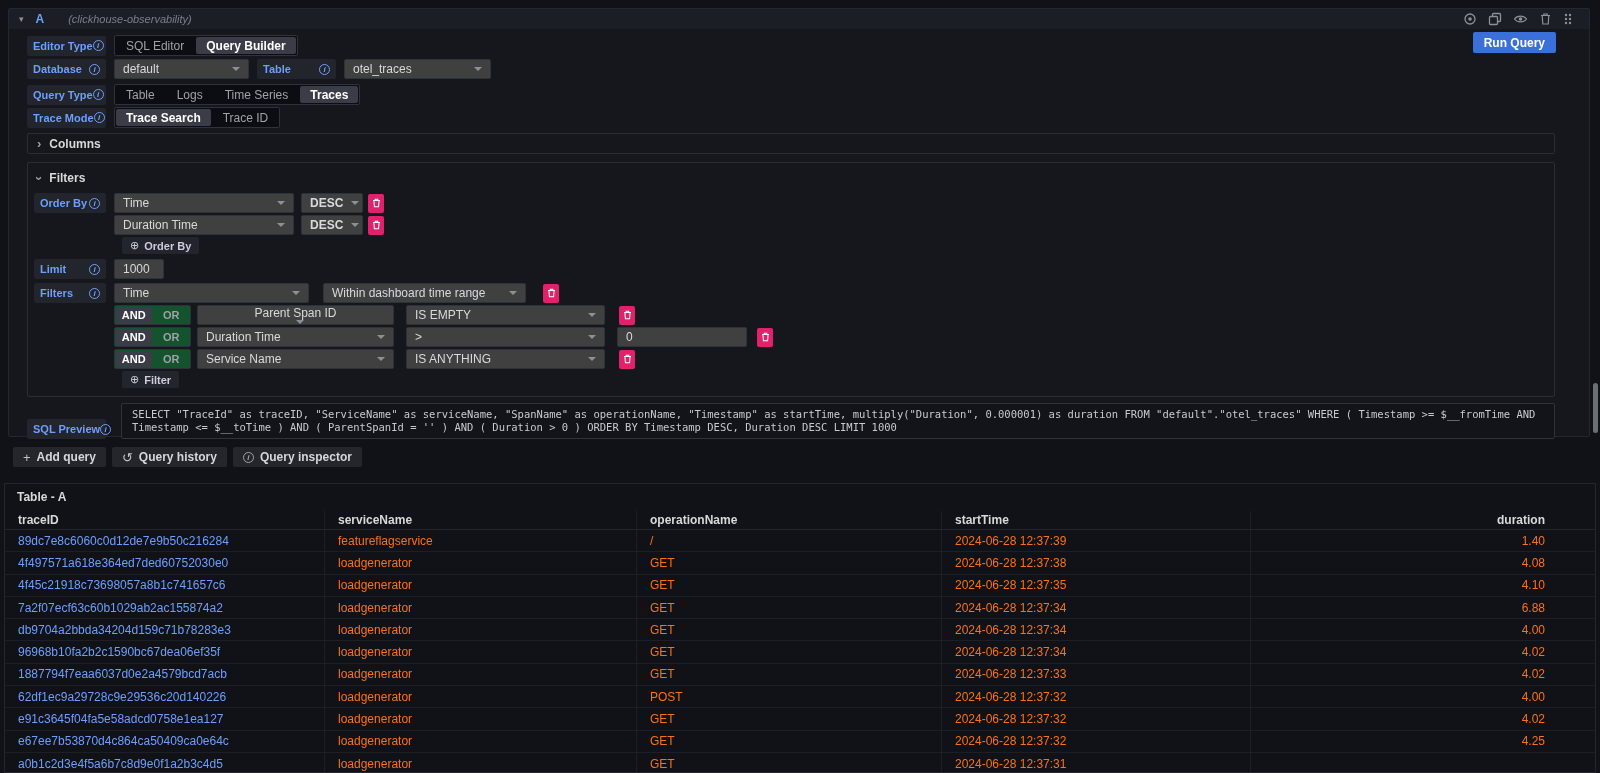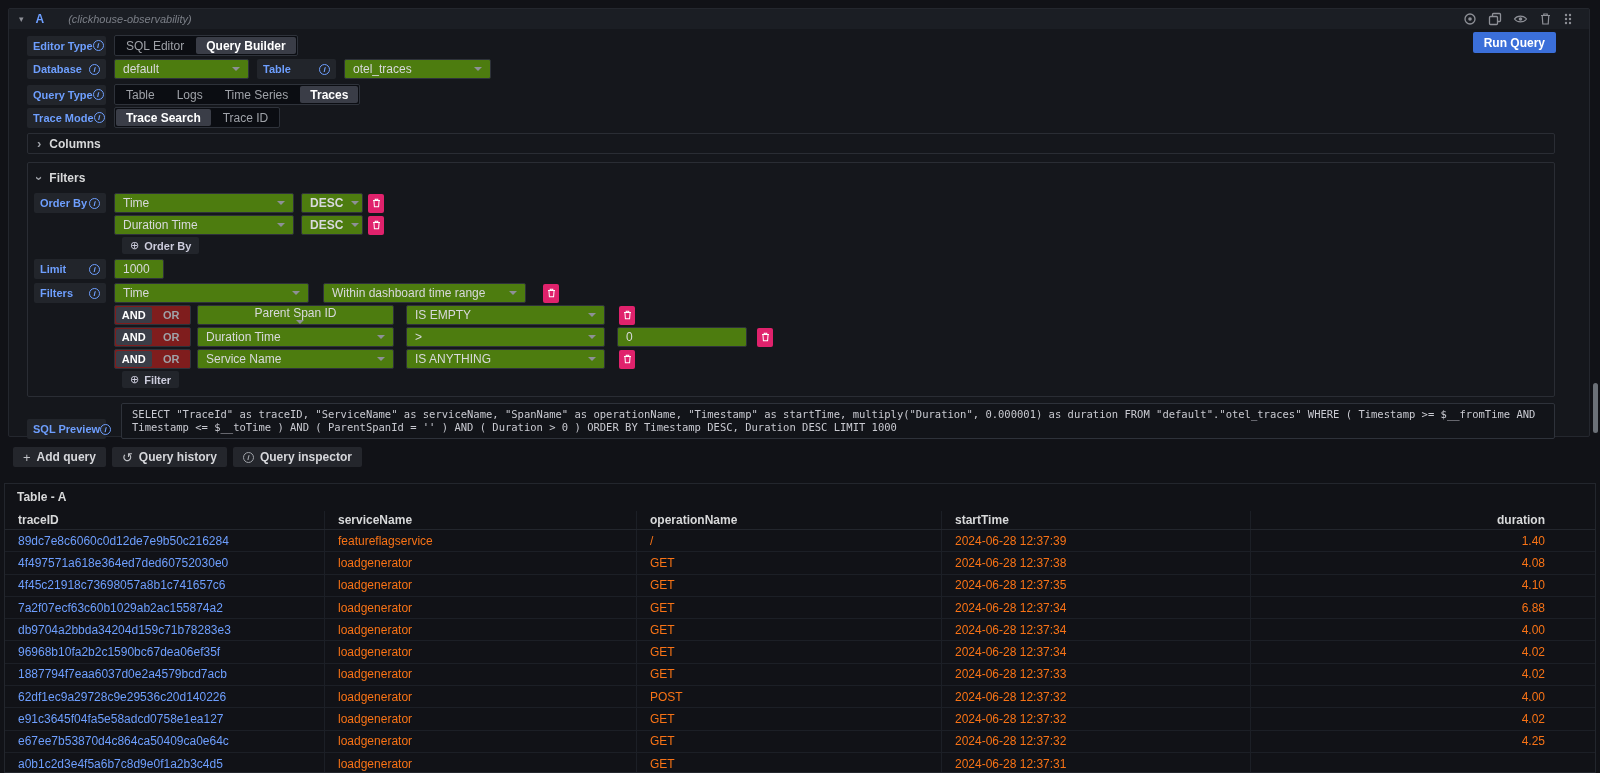--- a/index.html
+++ b/index.html
@@ -52,21 +52,21 @@
   .chip .lbl { color: #6e9fff; font-size: 11px; font-weight: 600; white-space: nowrap; }
   .info-circle {
     width: 11px; height: 11px; border: 1px solid #6e9fff; border-radius: 50%;
     color: #6e9fff; font-size: 8px; line-height: 9px; text-align: center;
     font-style: italic; font-weight: 700; flex: 0 0 auto;
   }
   .gray .info-circle, .info-circle.gray { border-color: #9fa2a8; color: #9fa2a8; }
 
   
   .ctl {
-    height: 20px; background: #4d7c0f;
+    height: 20px; background: #404040;
     border: 1px solid #2e323a; border-radius: 2px;
     display: flex; align-items: center;
     color: #d8d9dc; font-size: 12px; padding: 0 8px;
     white-space: nowrap; overflow: hidden;
   }
   .select { justify-content: space-between; }
   .caret {
     width: 0; height: 0; margin-left: 8px;
     border-left: 4px solid transparent; border-right: 4px solid transparent;
     border-top: 4px solid #8e9097; flex: 0 0 auto;
@@ -77,21 +77,21 @@
     border: 1px solid #2e323a; border-radius: 2px;
   }
   .tab {
     padding: 0 10px; display: flex; align-items: center;
     font-size: 12px; color: #9fa2a8; border-radius: 2px; margin: 1px;
     white-space: nowrap;
   }
   .tab.sel { background: #3a3d47; color: #fff; font-weight: 700; }
   .boolgroup {
     display: flex; align-items: stretch; height: 20px; width: 77px; flex: 0 0 auto;
-    background: #7f1d1d; border: 1px solid #2e323a; border-radius: 2px;
+    background: #14532d; border: 1px solid #2e323a; border-radius: 2px;
     margin-right: 3px;
   }
   .boolseg { flex: 1; display: flex; align-items: center; justify-content: center;
     font-size: 11px; color: #9fa2a8; margin: 1px; border-radius: 2px; font-weight: bold; }
   .boolseg.sel { background: #3a3d47; color: #fff; font-weight: 700; }
 
   .trash-btn {
     width: 16px; height: 19px; flex: 0 0 auto;
     background: #e0226c; border: none; border-radius: 2px;
     display: flex; align-items: center; justify-content: center;

